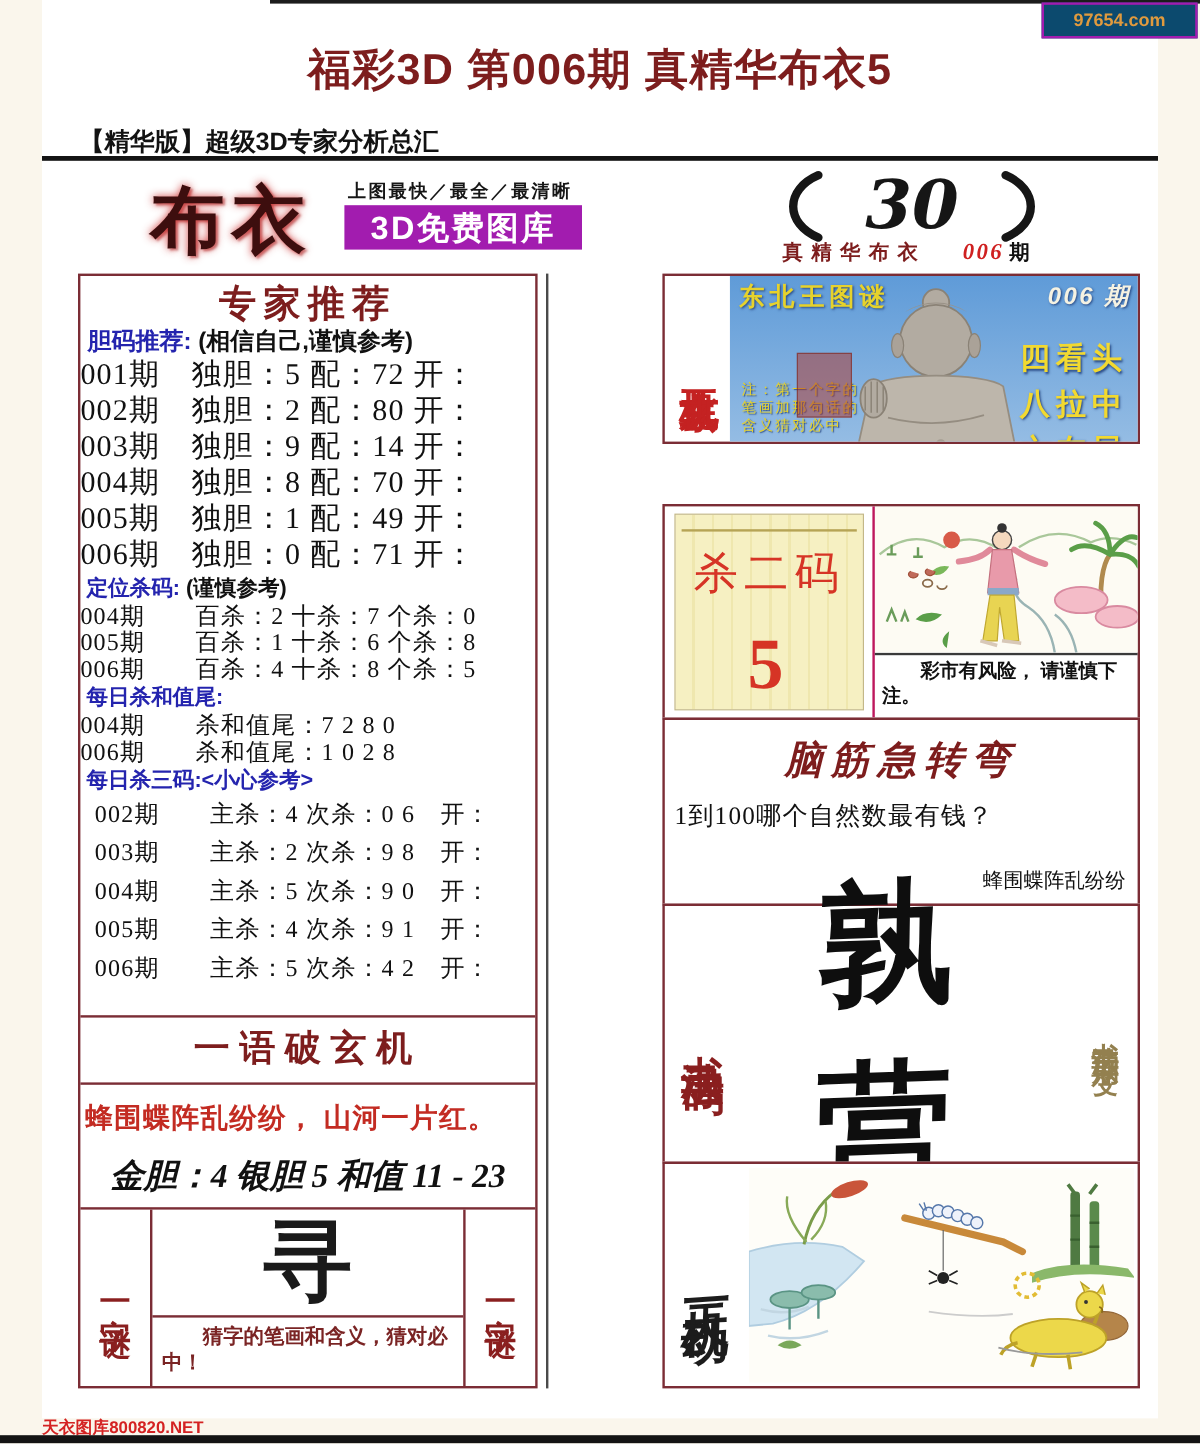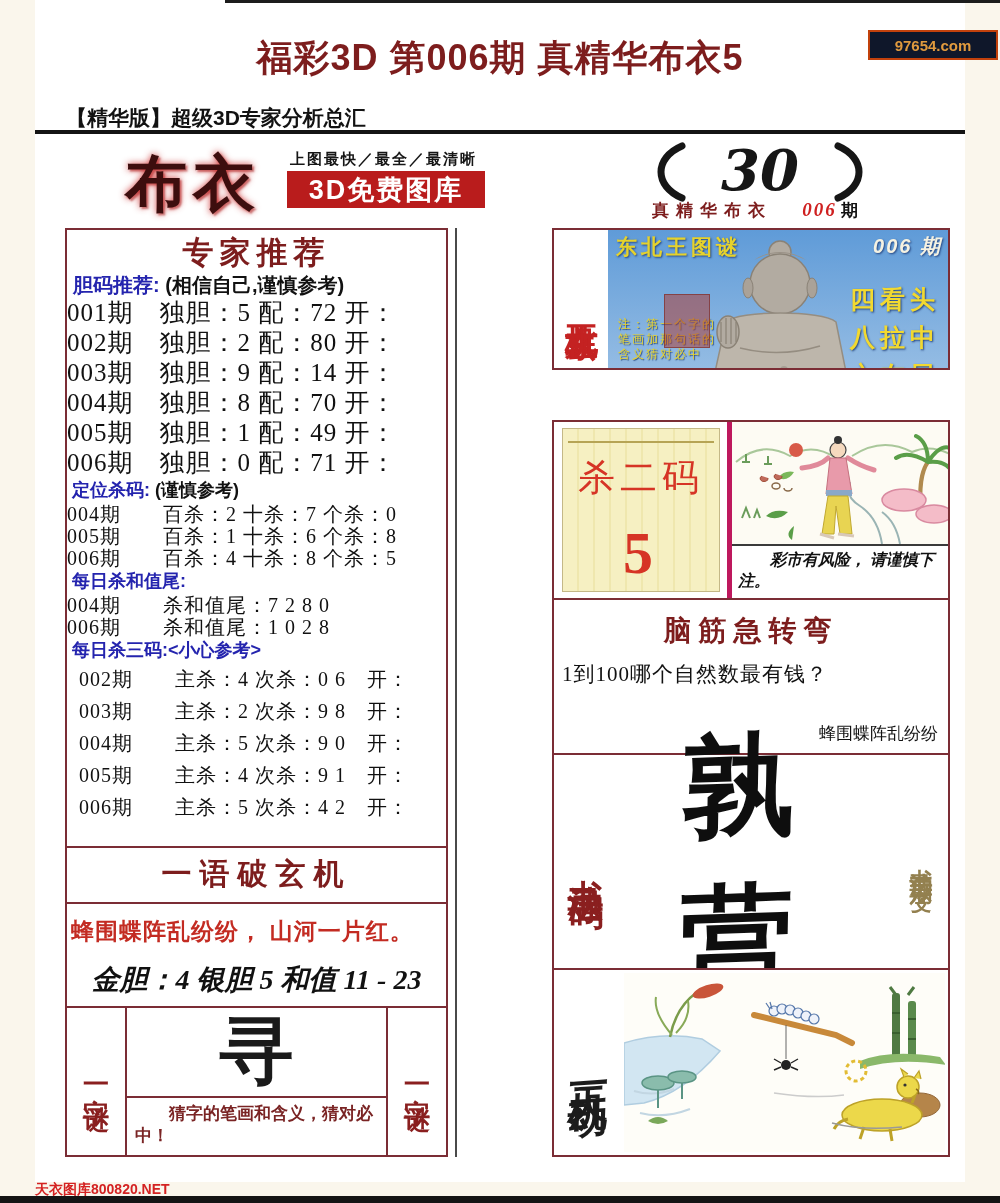--- a/index.html
+++ b/index.html
@@ -1,34 +1,34 @@
 <!DOCTYPE html>
 <html><head>
 <meta charset="utf-8">
 <style>
   html,body{margin:0;padding:0;}
   body{background:#e8e4da;}
   .page{position:relative;width:1000px;height:1203px;background:#faf6ec;overflow:hidden;
         font-family:"Liberation Serif",serif;color:#111;}
   .content-bg{position:absolute;left:35px;top:0;width:930px;height:1182px;background:#ffffff;}
   .top-line{position:absolute;left:225px;top:0;right:0;height:3px;background:#1c1c1c;}
-  .badge{position:absolute;left:868px;top:2px;width:126px;height:26px;background:#0f172a;
-         border:2px solid #c2410c;color:#e09a3e;font:bold 15px "Liberation Sans",sans-serif;
-         display:flex;align-items:center;justify-content:center;z-index:5;margin-top:28px;}
+  .badge{position:absolute;left:868px;top:2px;width:126px;height:26px;background:#0c4a6e;
+         border:2px solid #a21caf;color:#e09a3e;font:bold 15px "Liberation Sans",sans-serif;
+         display:flex;align-items:center;justify-content:center;z-index:5;}
   .title{position:absolute;left:35px;top:34px;width:930px;margin:0;text-align:center;
          font:bold 36px "Liberation Sans",sans-serif;color:#7d1d1d;letter-spacing:1px;}
   .edition{position:absolute;left:66px;top:104px;font:bold 21px "Liberation Sans",sans-serif;color:#121212;}
   .rule{position:absolute;left:35px;top:130px;width:930px;height:4px;background:#141414;}
 
   
   .brand{position:absolute;left:125px;top:142px;font:bold 62px "Liberation Serif",serif;color:#3d0e0e;
          text-shadow:0 0 7px rgba(200,30,30,.85),2px 2px 2px rgba(160,20,20,.5);letter-spacing:6px;}
   .tagline{position:absolute;left:290px;top:150px;font:bold 15px "Liberation Sans",sans-serif;
            color:#161616;letter-spacing:2px;}
-  .banner{position:absolute;left:287px;top:171px;width:198px;height:37px;background:#b91c1c;
+  .banner{position:absolute;left:287px;top:171px;width:198px;height:37px;background:#a21caf;
           color:#fff;font:bold 27px "Liberation Sans",sans-serif;letter-spacing:2px;
           display:flex;align-items:center;justify-content:center;}
   .seal-logo{position:absolute;left:648px;top:140px;width:224px;height:64px;}
   .series-line{position:absolute;left:652px;top:199px;width:300px;font-size:17px;}
   .series-name{color:#7d1d1d;font-weight:bold;letter-spacing:7px;}
   .series-issue{color:#cf2020;font-weight:bold;font-style:italic;margin-left:26px;font-size:19px;letter-spacing:2px;}
   .series-suffix{color:#111;font-weight:bold;}
 
   
   .left-box{position:absolute;left:65px;top:228px;width:383px;height:929px;border:2px solid #7b2d35;
@@ -79,27 +79,27 @@
            border:1px solid rgba(120,30,20,.55);}
 
   .box2{top:420px;height:180px;}
   .sha2-cell{position:absolute;left:0;top:0;bottom:0;width:173px;}
   .sha2-card{position:absolute;left:8px;top:6px;right:7px;bottom:6px;border:1px solid #c4b887;
              background:repeating-linear-gradient(90deg,#f6f0c2 0 14px,#efe7ae 14px 16px);}
   .card-lines{border-top:2px solid #b6a455;margin:12px 5px 0 5px;box-shadow:0 3px 0 -1px #cdbd72;}
   .sha2-title{text-align:center;color:#d63425;font-size:37px;font-weight:normal;letter-spacing:5px;margin-top:10px;}
   .sha2-nums{text-align:center;color:#d63425;font-size:60px;font-weight:bold;letter-spacing:22px;
              margin-top:16px;padding-left:16px;}
-  .img-cell{position:absolute;left:173px;top:0;right:0;bottom:0;border-left:5px solid #be185d;font-style:italic;}
+  .img-cell{position:absolute;left:173px;top:0;right:0;bottom:0;border-left:2px solid #be185d;}
   .img-area{height:122px;overflow:hidden;}
   .img-caption{border-top:2px solid #3a3a3a;font-size:16px;font-weight:bold;padding:3px 6px 0 6px;
                line-height:21px;text-indent:2em;}
 
   .box3{top:598px;height:157px;}
-  .brain-title{text-align:center;font-size:28px;font-weight:bold;color:#7d1d1d;margin-top:12px;letter-spacing:7px;}
+  .brain-title{text-align:center;font-size:32px;font-weight:bold;color:#7d1d1d;margin-top:12px;letter-spacing:7px;font-style:italic;}
   .brain-q{font-size:21px;margin:10px 0 0 8px;letter-spacing:1px;}
   .brain-credit{position:absolute;right:10px;bottom:8px;font-size:17px;}
 
   .box4{top:753px;height:217px;}
   .cal-strip{position:absolute;left:0;top:0;bottom:0;width:62px;display:flex;align-items:center;justify-content:center;}
   .cal-strip .v-text{color:#8a1f1f;font-size:36px;font-weight:bold;letter-spacing:6px;}
   .cal-main{position:absolute;left:62px;right:54px;top:0;bottom:0;display:flex;align-items:center;justify-content:center;}
   .cal-chars{font-size:112px;font-weight:bold;color:#0e0e0e;letter-spacing:66px;padding-left:66px;
              transform:rotate(-2deg) skewX(-3deg);}
   .cal-strip-r{position:absolute;right:0;top:0;bottom:0;width:54px;display:flex;align-items:center;justify-content:center;}

